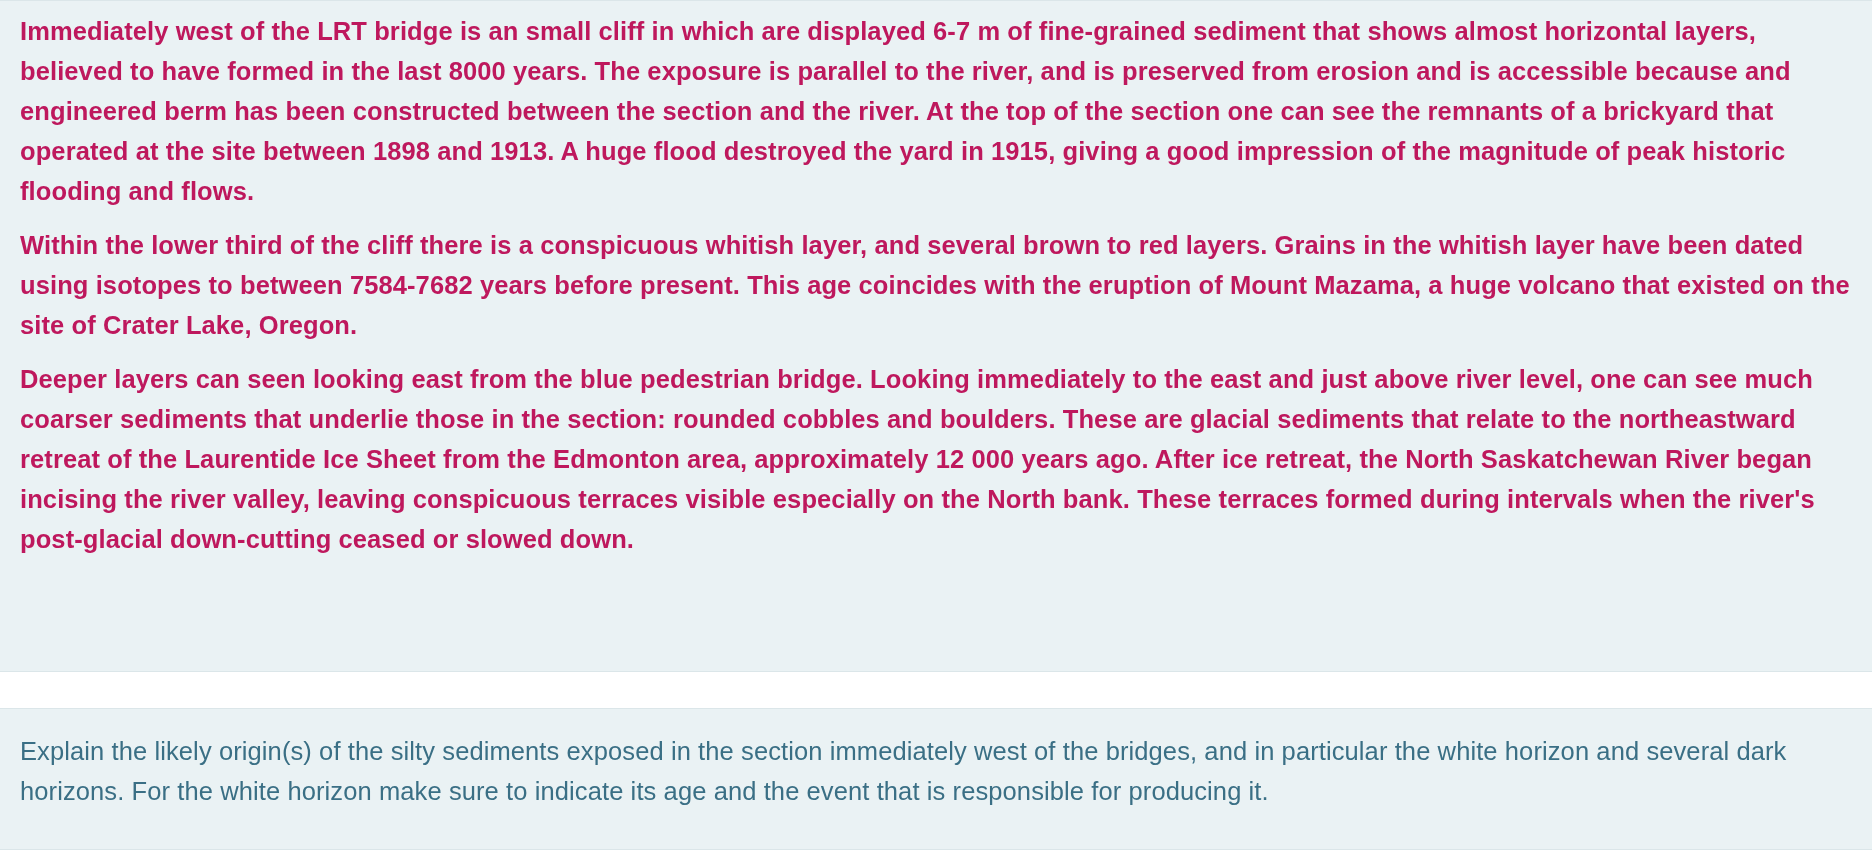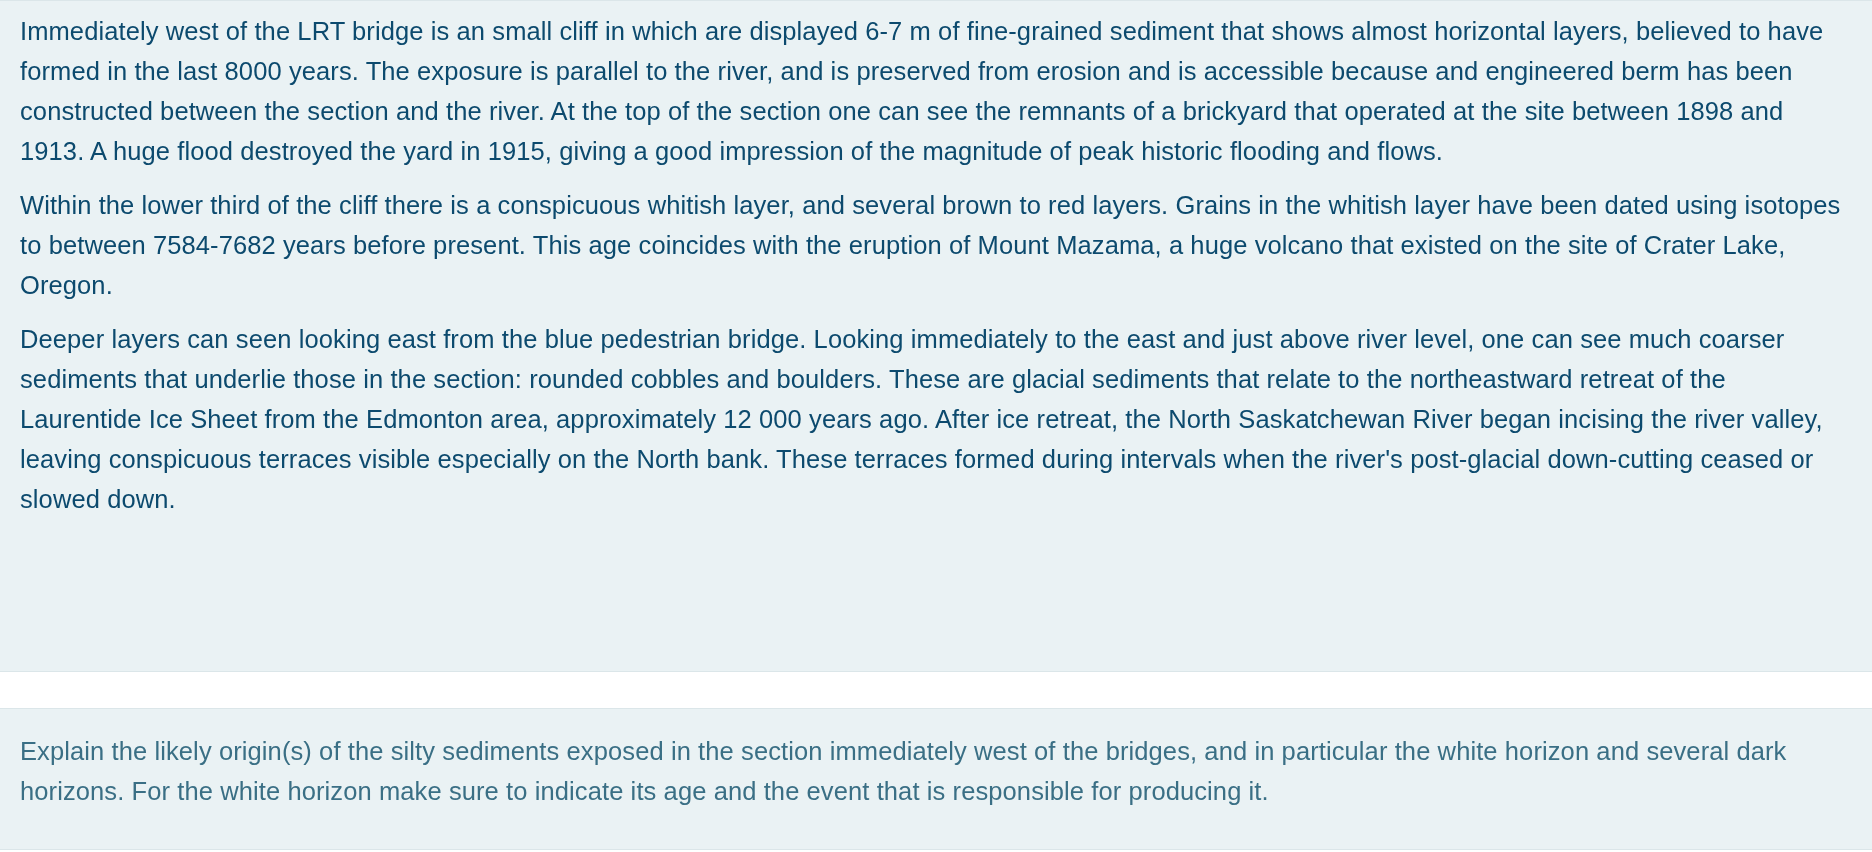--- a/index.html
+++ b/index.html
@@ -32,26 +32,26 @@
   }
   .gap {
     height: 36px;
     background: #ffffff;
   }
   .panel-prompt {
     padding: 22px 24px 20px 20px;
     height: 142px;
   }
   p.body-text {
-    color: #0c4a6e;
+    color: #be185d;
     font-size: 25.5px;
     line-height: 40px;
     margin: 0 0 14px 0;
     letter-spacing: 0.1px;
-    font-weight: 400;
+    font-weight: 700;
   }
   p.body-text:last-child {
     margin-bottom: 15px;
   }
   .prompt-text {
     color: #3a6f85;
     font-size: 25.5px;
     line-height: 40px;
     margin: 0;
     letter-spacing: 0.1px;

